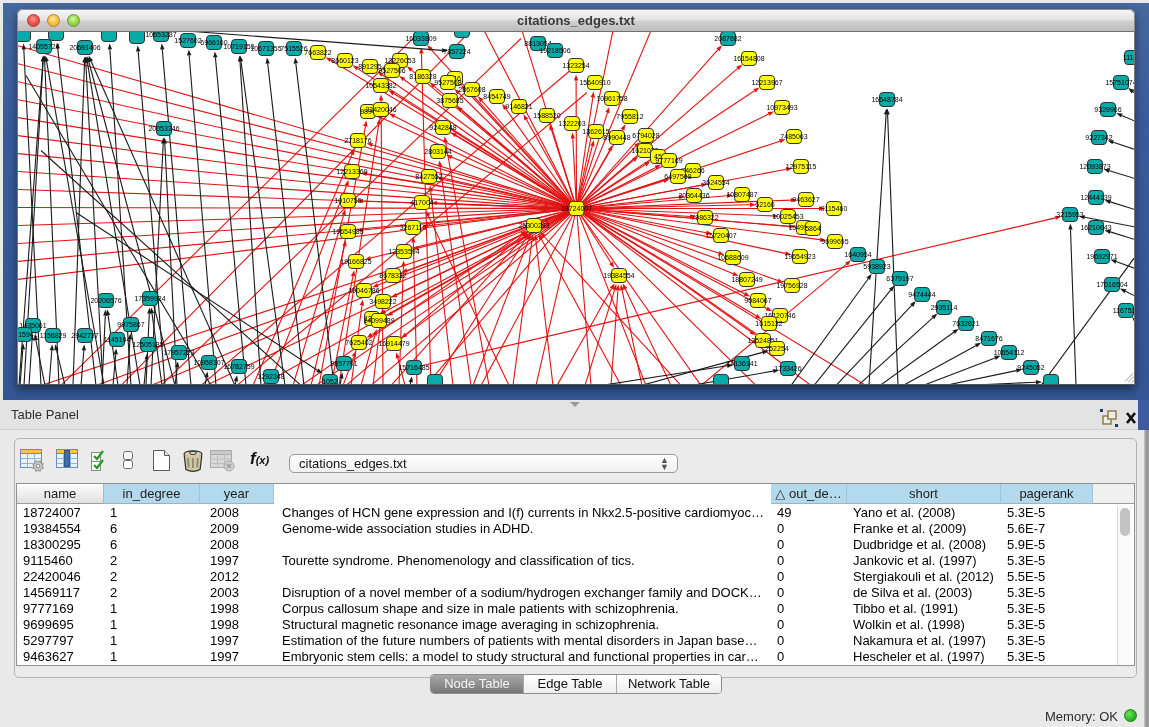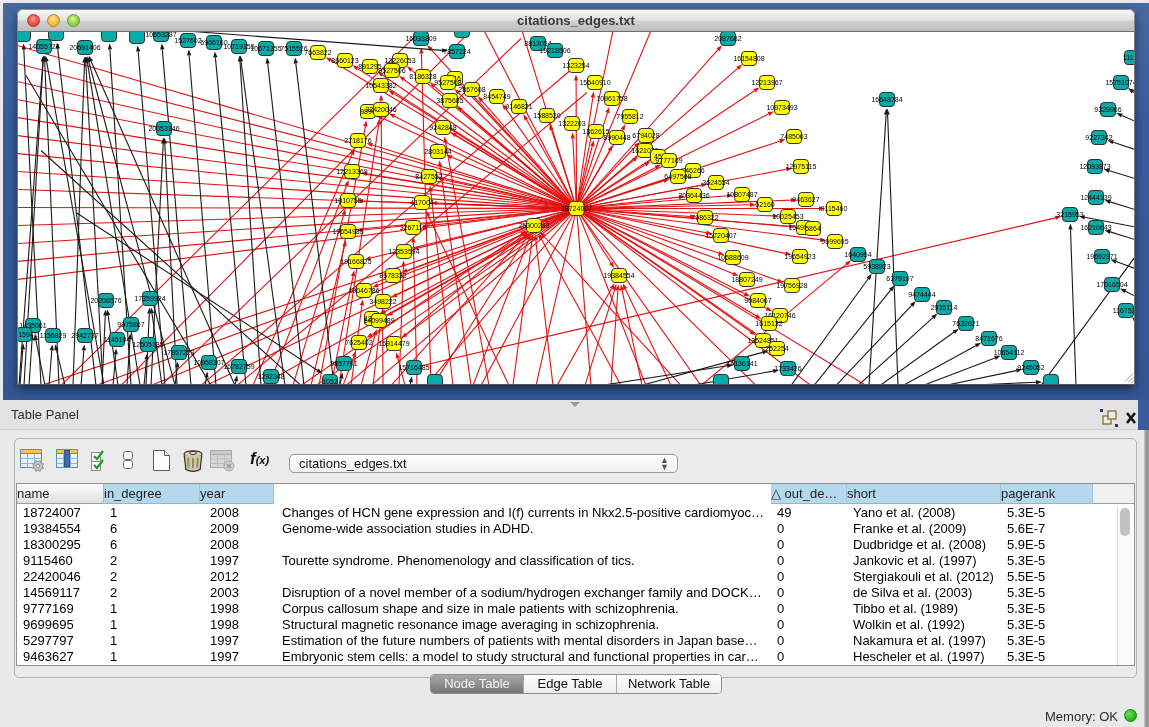--- a/index.html
+++ b/index.html
@@ -11,21 +11,21 @@
 #tlr{left:9px;background:radial-gradient(circle at 5px 4px,#ff9d96,#ec5f55 40%,#d5352b 100%);border:1px solid #ad3a30}
 #tly{left:29px;background:radial-gradient(circle at 5px 4px,#ffe9a8,#f8c455 40%,#efa311 100%);border:1px solid #b98223}
 #tlg{left:49px;background:radial-gradient(circle at 5px 4px,#d7f8b2,#a3dd58 40%,#7ab52c 100%);border:1px solid #6d9431}
 #canvas{left:0;top:23px;width:1118px;height:353px;background:#fff;border-left:1px solid #777;border-right:1px solid #777;border-bottom:1px solid #555}
 #tpheader{left:0;top:400px;width:1138px;height:30px;background:#e3e3e3;border-bottom:1px solid #d0d0d0}
 #tpheader span{position:absolute;left:11px;top:7px;font-size:13px;color:#2e2e2e}
 #bluepatch{left:1138px;top:400px;width:11px;height:30px;background:#3a5c9e}
 #rightstrip{left:1144px;top:430px;width:5px;height:297px;background:linear-gradient(90deg,#c9c9c9,#8e8e8e 55%,#a8a8a8)}
 #innerpanel{left:14px;top:438px;width:1123px;height:240px;background:#ebebeb;border:1px solid #b3b3b3;border-radius:5px}
 #tablebox{left:16px;top:483px;width:1119px;height:183px;background:#fff;border:1px solid #919191}
-.hc{position:absolute;top:0;height:20px;font-size:13px;color:#1d1d1d;line-height:20px;overflow:hidden;white-space:nowrap}
+.hc{position:absolute;top:0;height:20px;font-size:13px;color:#1d1d1d;text-align:center;line-height:20px;overflow:hidden;white-space:nowrap}
 .hblue{background:#b5d9ec;border-right:1px solid #9dc4da;border-bottom:1px solid #8fb6cc}
 .hgray{background:linear-gradient(180deg,#fdfdfd,#dfdfdf);border-right:1px solid #b5b5b5;border-bottom:1px solid #9d9d9d}
 .row{position:absolute;height:16px;font-size:13px;color:#000;white-space:nowrap}
 .cell{position:absolute;top:0;height:16px;line-height:15px;overflow:hidden}
 #vscroll{position:absolute;right:2px;top:22px;width:15px;height:159px;background:#fafafa;border-left:1px solid #d8d8d8}
 #vthumb{position:absolute;left:2px;top:2px;width:10px;height:28px;border-radius:5px;background:#c2c2c2}
 #tabs{left:430px;top:674px;height:20px;display:flex;border:1px solid #8e8e8e;border-radius:4px;overflow:hidden;background:#fff}
 .tab{height:18px;line-height:18px;font-size:13px;padding:0;text-align:center}
 #tab1{width:92px;background:linear-gradient(180deg,#a9a9a9,#767676);color:#f4f4f4}
 #tab2{width:94px;background:linear-gradient(180deg,#ffffff,#ededed);color:#111;border-left:1px solid #a9a9a9;border-right:1px solid #a9a9a9}
@@ -861,30 +861,30 @@
       <div class="cell" style="left:760px;width:68px">0</div>
       <div class="cell" style="left:836px;width:146px">de Silva et al. (2003)</div>
       <div class="cell" style="left:990px;width:84px">5.3E-5</div>
     </div>
     <div class="row" style="left:0;top:117px;width:1117px">
       <div class="cell" style="left:6px;width:79px">9777169</div>
       <div class="cell" style="left:93px;width:88px">1</div>
       <div class="cell" style="left:193px;width:62px">1998</div>
       <div class="cell" style="left:265px;width:487px">Corpus callosum shape and size in male patients with schizophrenia.</div>
       <div class="cell" style="left:760px;width:68px">0</div>
-      <div class="cell" style="left:836px;width:146px">Tibbo et al. (1989)</div>
+      <div class="cell" style="left:836px;width:146px">Tibbo et al. (1991)</div>
       <div class="cell" style="left:990px;width:84px">5.3E-5</div>
     </div>
     <div class="row" style="left:0;top:133px;width:1117px">
       <div class="cell" style="left:6px;width:79px">9699695</div>
       <div class="cell" style="left:93px;width:88px">1</div>
       <div class="cell" style="left:193px;width:62px">1998</div>
       <div class="cell" style="left:265px;width:487px">Structural magnetic resonance image averaging in schizophrenia.</div>
       <div class="cell" style="left:760px;width:68px">0</div>
-      <div class="cell" style="left:836px;width:146px">Wolkin et al. (1992)</div>
+      <div class="cell" style="left:836px;width:146px">Wolkin et al. (1998)</div>
       <div class="cell" style="left:990px;width:84px">5.3E-5</div>
     </div>
     <div class="row" style="left:0;top:149px;width:1117px">
       <div class="cell" style="left:6px;width:79px">5297797</div>
       <div class="cell" style="left:93px;width:88px">1</div>
       <div class="cell" style="left:193px;width:62px">1997</div>
       <div class="cell" style="left:265px;width:487px">Estimation of the future numbers of patients with mental disorders in Japan base…</div>
       <div class="cell" style="left:760px;width:68px">0</div>
       <div class="cell" style="left:836px;width:146px">Nakamura et al. (1997)</div>
       <div class="cell" style="left:990px;width:84px">5.3E-5</div>

